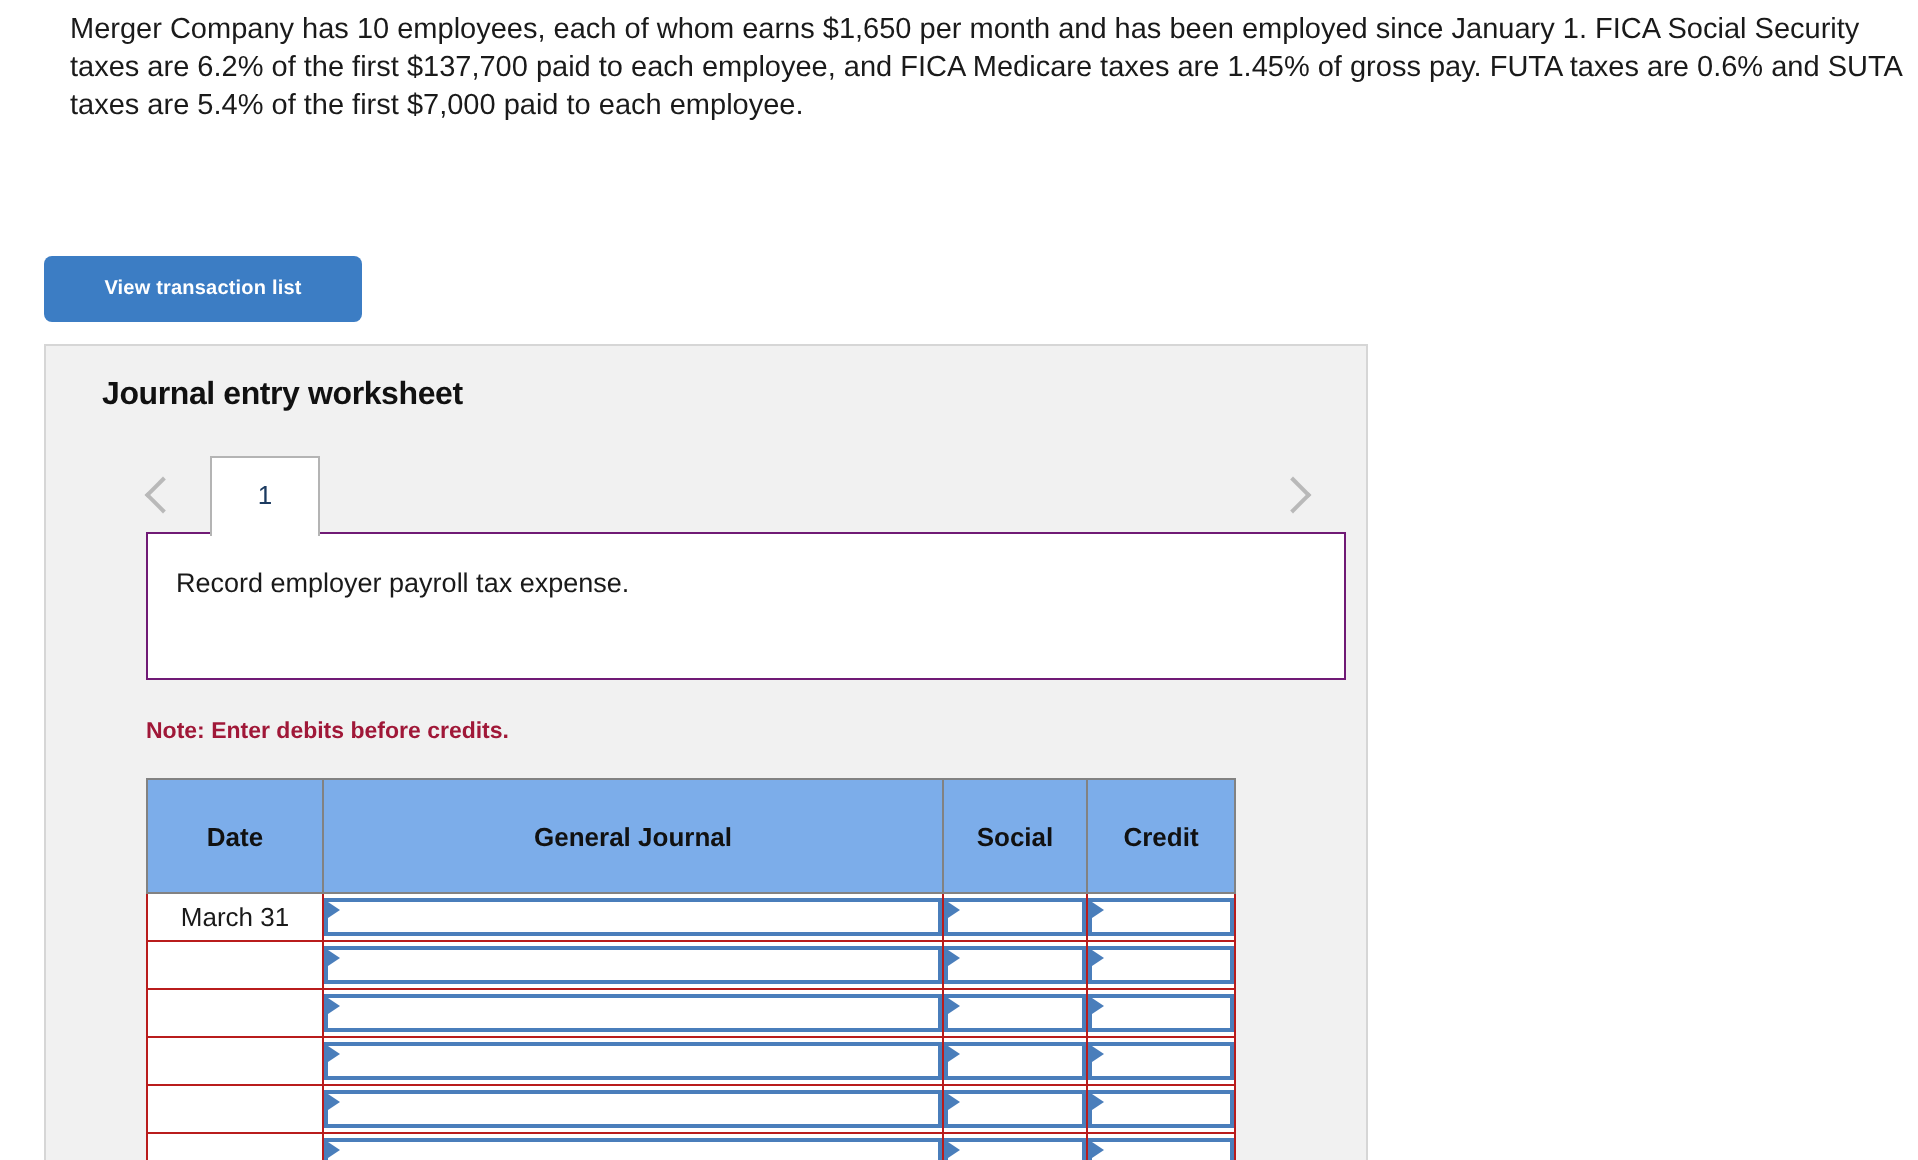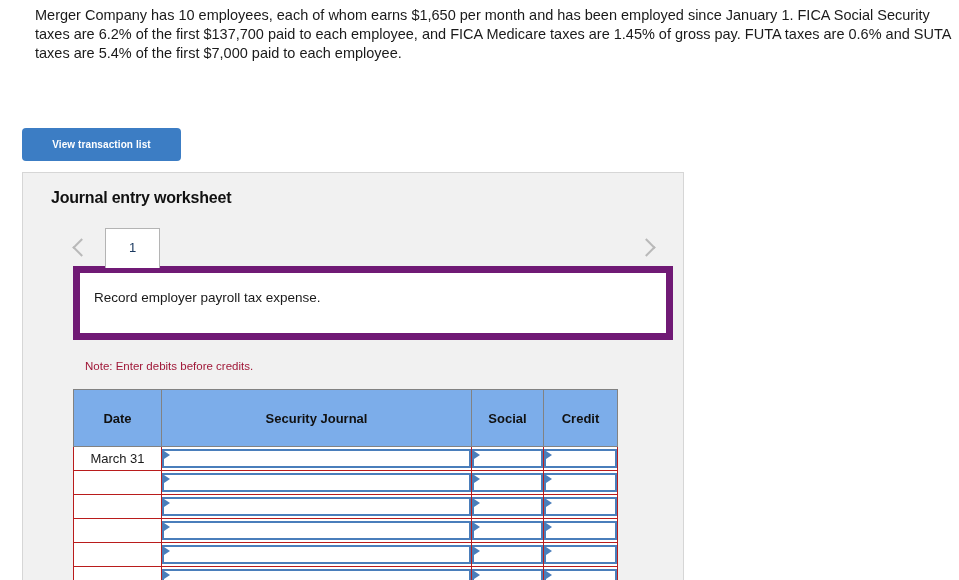--- a/index.html
+++ b/index.html
@@ -127,41 +127,40 @@
   }
 
   
   #entry-description-box {
     position: absolute;
     left: 50px;
     top: 93px;
     width: 600px;
     height: 74px;
     background: #ffffff;
-    border: 7px solid #701a75;
+    border: 1px solid #701a75;
     box-sizing: border-box;
     z-index: 2;
   }
   #entry-description-text {
     position: absolute;
     left: 14px;
     top: 17px;
     font-size: 13.5px;
     color: #1a1a1a;
   }
 
   
   #debit-credit-note {
     position: absolute;
     left: 50px;
     top: 187px;
     font-size: 11.5px;
     color: #a01838;
-    font-weight: normal;
-    margin-left: 12px;
+    font-weight: bold;
   }
 
   
   #journal-table-wrap {
     position: absolute;
     left: 50px;
     top: 216px;
     width: 544px;
   }
   table#journal-table {
@@ -259,21 +258,21 @@
     <table id="journal-table">
       <colgroup>
         <col class="col-date">
         <col class="col-journal">
         <col class="col-debit">
         <col class="col-credit">
       </colgroup>
       <thead>
         <tr>
           <th>Date</th>
-          <th>Security Journal</th>
+          <th>General Journal</th>
           <th>Social</th>
           <th>Credit</th>
         </tr>
       </thead>
       <tbody>
         <tr>
           <td class="date-cell">March 31</td>
           <td class="input-cell">
               <div class="cell-field"></div>
             </td>

